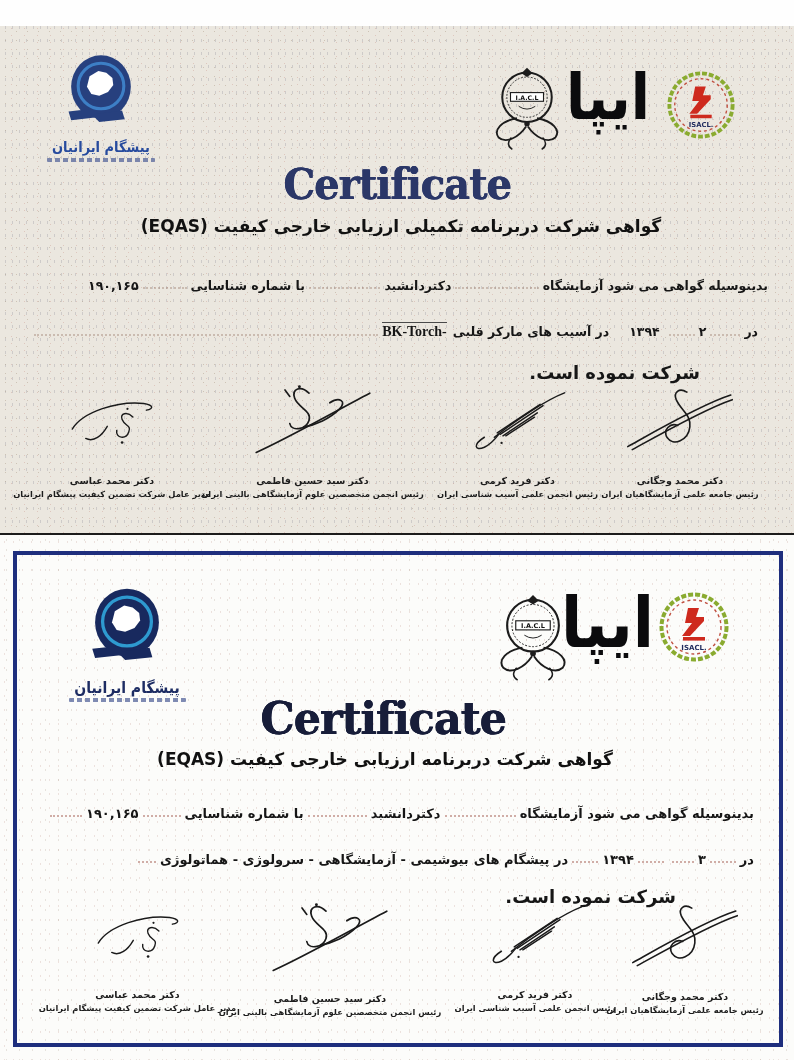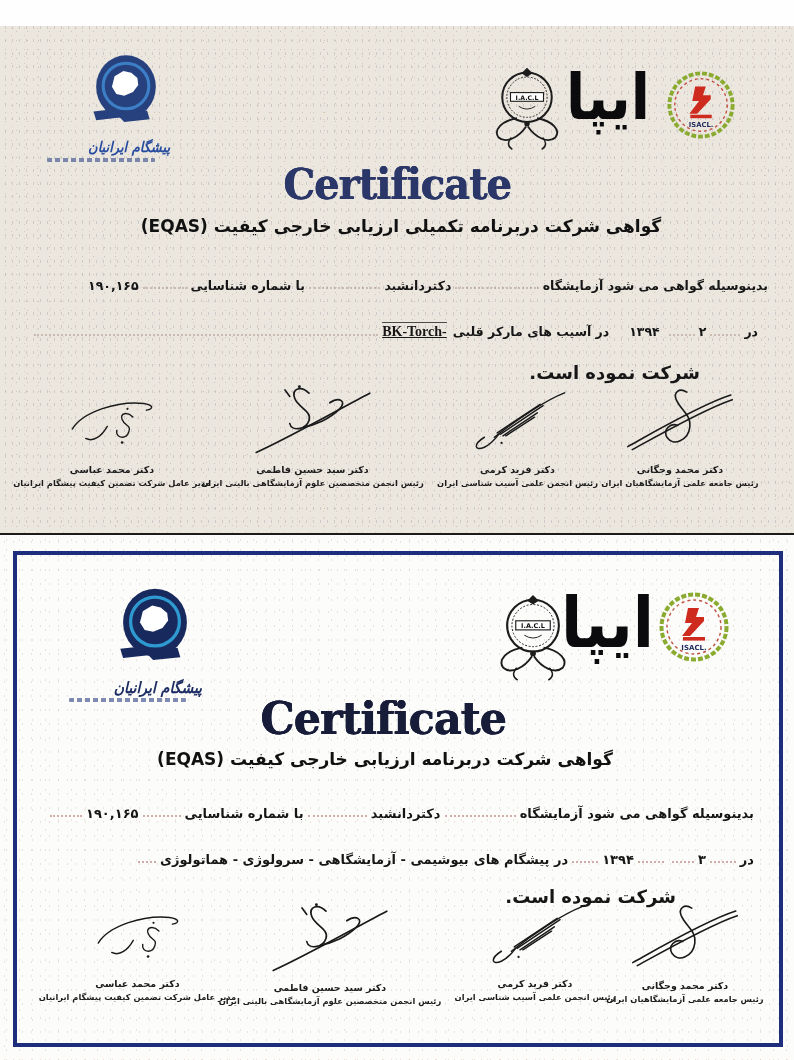--- a/index.html
+++ b/index.html
@@ -40,33 +40,33 @@
   .cert-title.top{top:216px;}
 
   
   .row{position:absolute;display:flex;direction:rtl;align-items:baseline;
     font-weight:bold;color:#161616;white-space:nowrap;}
   .row .dots{align-self:flex-end;margin:0 4px 4px 4px;height:1px;
     border-bottom:2px dotted rgba(172,108,96,.55);}
   .scan-top .row .dots{border-bottom-color:rgba(150,115,100,.38);}
   .dots.grow{flex:1 1 auto;}
   .latin{direction:ltr;unicode-bidi:isolate;font-family:"Liberation Serif",serif;
-    font-size:14px;text-decoration:underline;}
+    font-size:14px;}
   .overline{border-top:1.6px solid #4a4a4a;padding-top:1px;}
   .closing{position:absolute;direction:rtl;font-weight:bold;color:#161616;font-size:18px;}
 
   
   .sig{position:absolute;text-align:center;direction:rtl;color:#1c1c1c;}
   .sig svg{display:block;margin:0 auto;}
-  .sig .name{font-size:9.5px;font-weight:bold;margin-top:6px;}
+  .sig .name{font-size:9.5px;font-weight:bold;margin-top:17px;}
   .sig .role{font-size:8.3px;font-weight:bold;margin-top:3px;white-space:nowrap;}
   .sigpath{fill:none;stroke:#1a1a1a;stroke-width:2.1;stroke-linecap:round;}
 
   
-  .pishgam{position:absolute;text-align:right;font-style:italic;}
+  .pishgam{position:absolute;text-align:center;}
   .pishgam .wordmark{font-weight:bold;color:#1d2c63;font-size:13px;margin-top:0;
     transform:scaleY(1.1);}
   .pishgam.light .wordmark{color:#274b9e;}
   .microtext{height:4px;margin:3px auto 0;width:78%;border-radius:1px;opacity:.75;
     background:repeating-linear-gradient(90deg,#55659b 0 5px,transparent 5px 8px);}
   .eipa{position:absolute;color:#0b0b0d;font-weight:bold;direction:rtl;
     transform:scaleY(1.12);letter-spacing:-2px;}
 </style>
 </head>
 <body>

